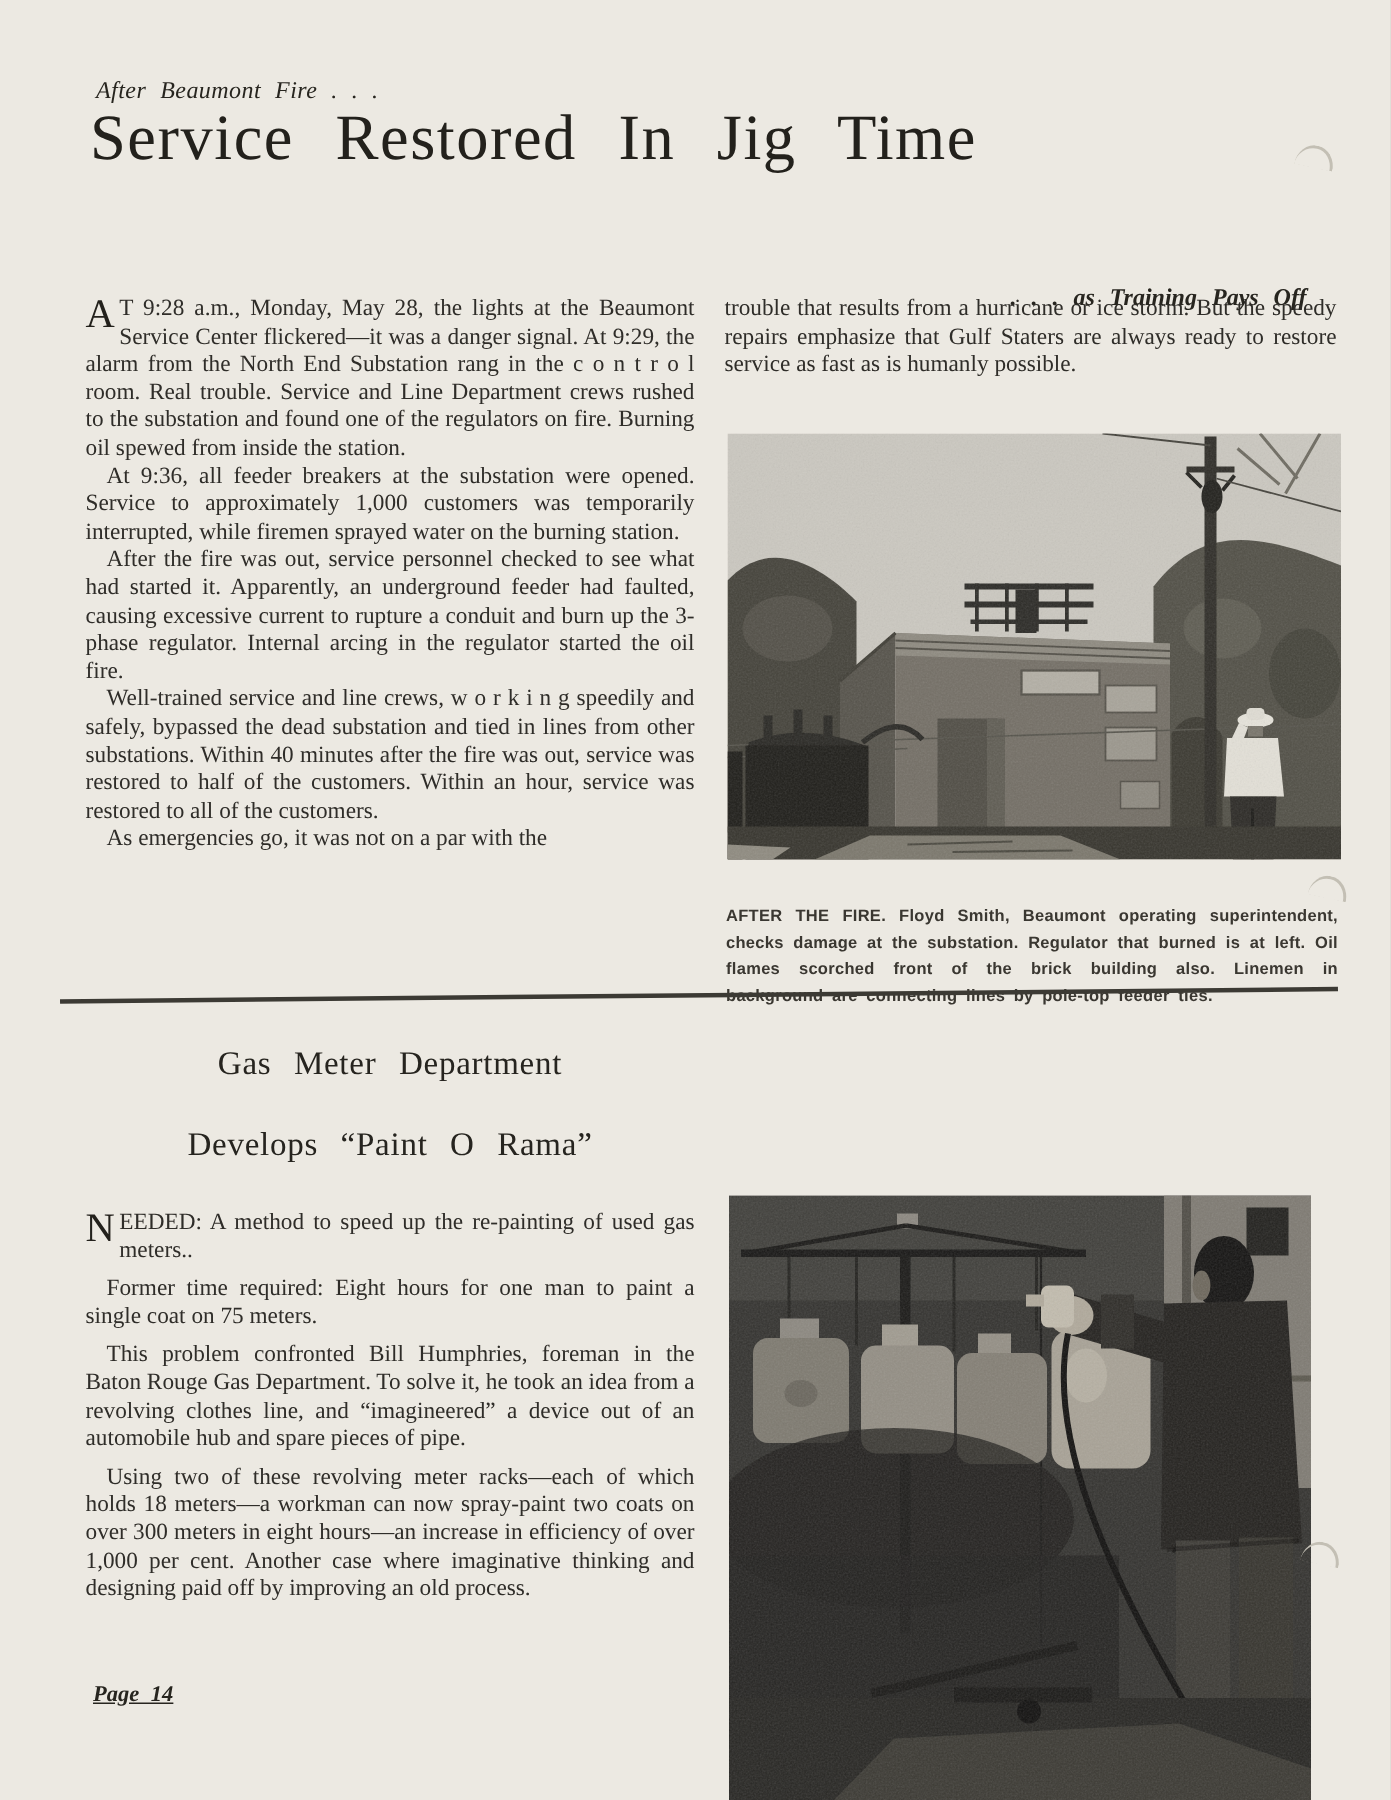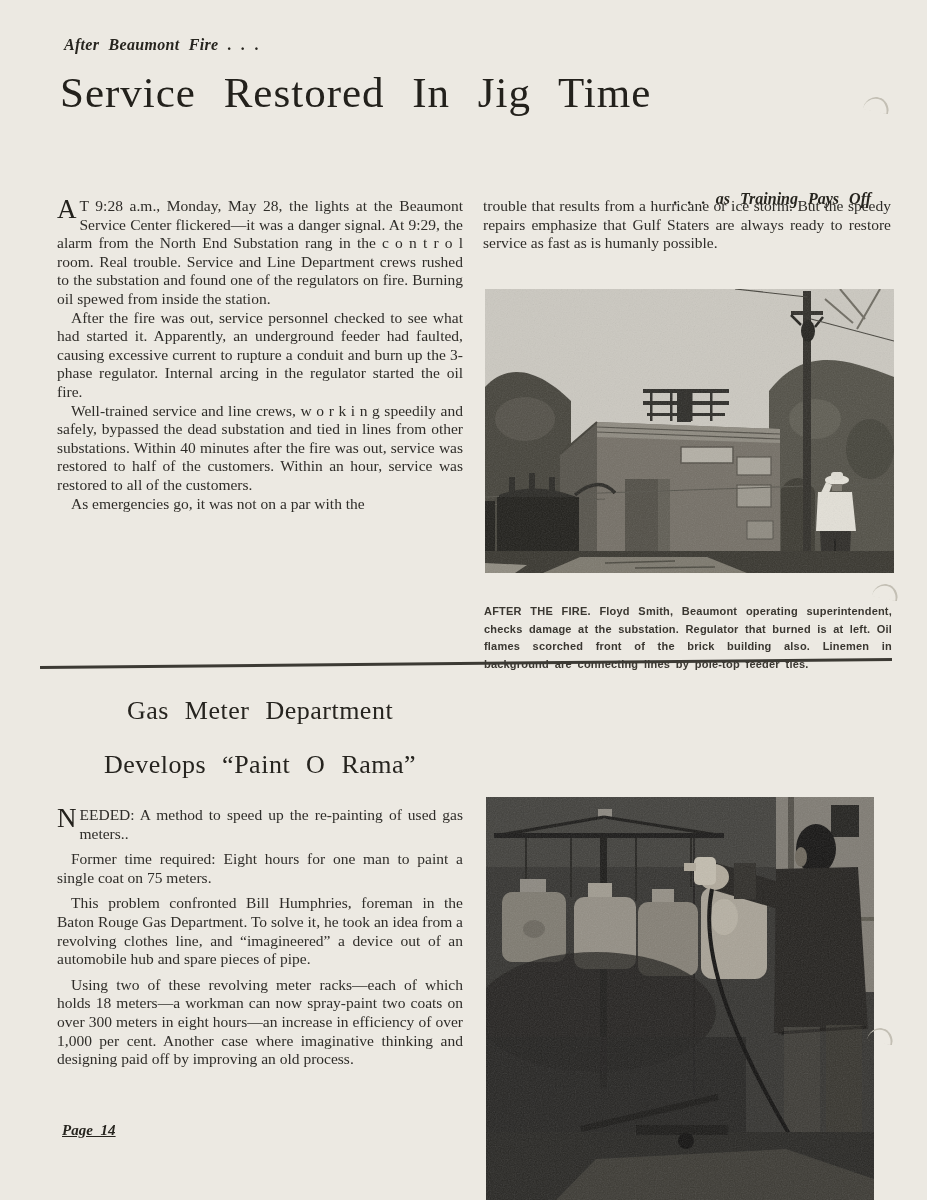--- a/index.html
+++ b/index.html
@@ -12,22 +12,22 @@
     position:relative;
     width:927px;height:1200px;
     margin:0 auto;
     background:var(--paper);
     overflow:hidden;
     font-family:"Liberation Serif", serif;
     color:var(--ink);
   }
   
   .kicker{
-    position:absolute;left:64px;top:36px;
-    font-size:16px;font-weight:700;font-style:italic;
+    position:absolute;left:64px;top:52px;
+    font-size:16px;font-weight:400;font-style:italic;
     word-spacing:5px;letter-spacing:.3px;color:#27251f;
   }
   .title{
     position:absolute;left:60px;top:68px;width:810px;
     text-align:left;font-size:43px;font-weight:400;
     word-spacing:16px;letter-spacing:1px;color:#23211c;
   }
   .subtitle{
     position:absolute;right:56px;top:146px;width:420px;
     text-align:right;font-size:16px;font-weight:700;font-style:italic;
@@ -55,21 +55,21 @@
   .cap1{top:581px;margin-top:22px;}
   .cap2{top:747px;}
   
   .rule{
     position:absolute;left:40px;top:662px;width:852px;height:2.5px;
     background:#3c3a34;transform:rotate(-0.55deg);
   }
   
   .a2-head{
     position:absolute;left:57px;width:406px;text-align:center;
-    font-size:26px;font-weight:400;word-spacing:9px;letter-spacing:.5px;color:#26241f;
+    font-size:22px;font-weight:400;word-spacing:9px;letter-spacing:.5px;color:#26241f;
   }
   .a2-head.l1{top:696px;}
   .a2-head.l2{top:750px;}
   
   .pagenum{
     position:absolute;left:62px;top:1122px;
     font-size:15px;font-weight:700;font-style:italic;word-spacing:4px;color:#27251f;text-decoration:underline;
   }
   
   .curl{
@@ -84,20 +84,21 @@
 <body>
 
 <div class="page">
 
   <div class="kicker">After Beaumont Fire . . .</div>
   <h1 class="title">Service Restored In Jig Time</h1>
   <div class="subtitle">. . . as Training Pays Off</div>
 
   <div class="col-a1-left body-text">
     <p class="noindent"><span class="dc">A</span><span>T 9:28 a.m., Monday, May 28, the lights at the Beaumont Service Center flickered—it was a danger signal.  At 9:29, the alarm from the North End Substation rang in the c o n t r o l room.  Real trouble.  Service and Line Department crews rushed to the substation and found one of the regulators on fire.  Burning oil spewed from inside the station.</span></p>
+    <p>At 9:36, all feeder breakers at the substation were opened.  Service to approximately 1,000 customers was temporarily interrupted, while firemen sprayed water on the burning station.</p>
     <p>After the fire was out, service personnel checked to see what had started it.  Apparently, an underground feeder had faulted, causing excessive current to rupture a conduit and burn up the 3-phase regulator.  Internal arcing in the regulator started the oil fire.</p>
     <p>Well-trained service and line crews, w o r k i n g speedily and safely, bypassed the dead substation and tied in lines from other substations.  Within 40 minutes after the fire was out, service was restored to half of the customers.  Within an hour, service was restored to all of the customers.</p>
     <p>As emergencies go, it was not on a par with the</p>
   </div>
 
   <div class="col-a1-right body-text">
     <p class="noindent">trouble that results from a hurricane or ice storm. But the speedy repairs emphasize that Gulf Staters are always ready to restore service as fast as is humanly possible.</p>
   </div>
 
   <div class="photo" style="left:485px;top:289px;width:409px;height:284px;">

